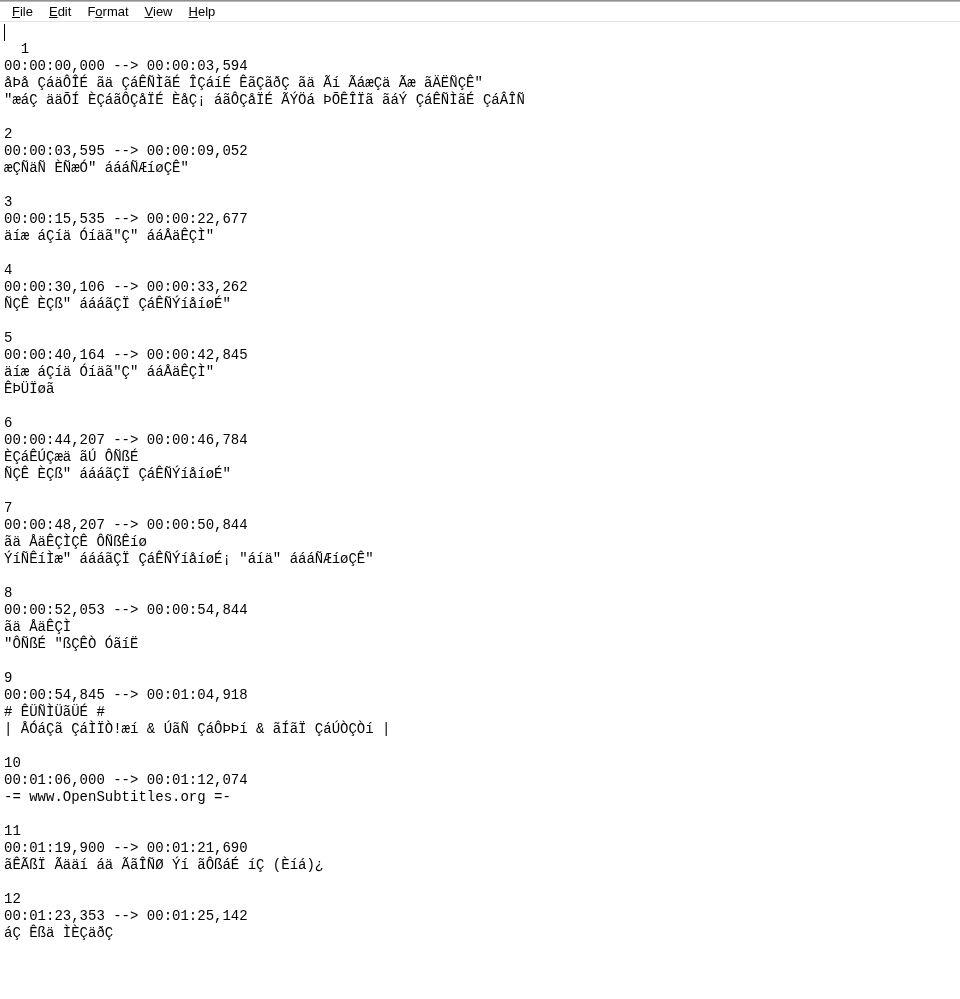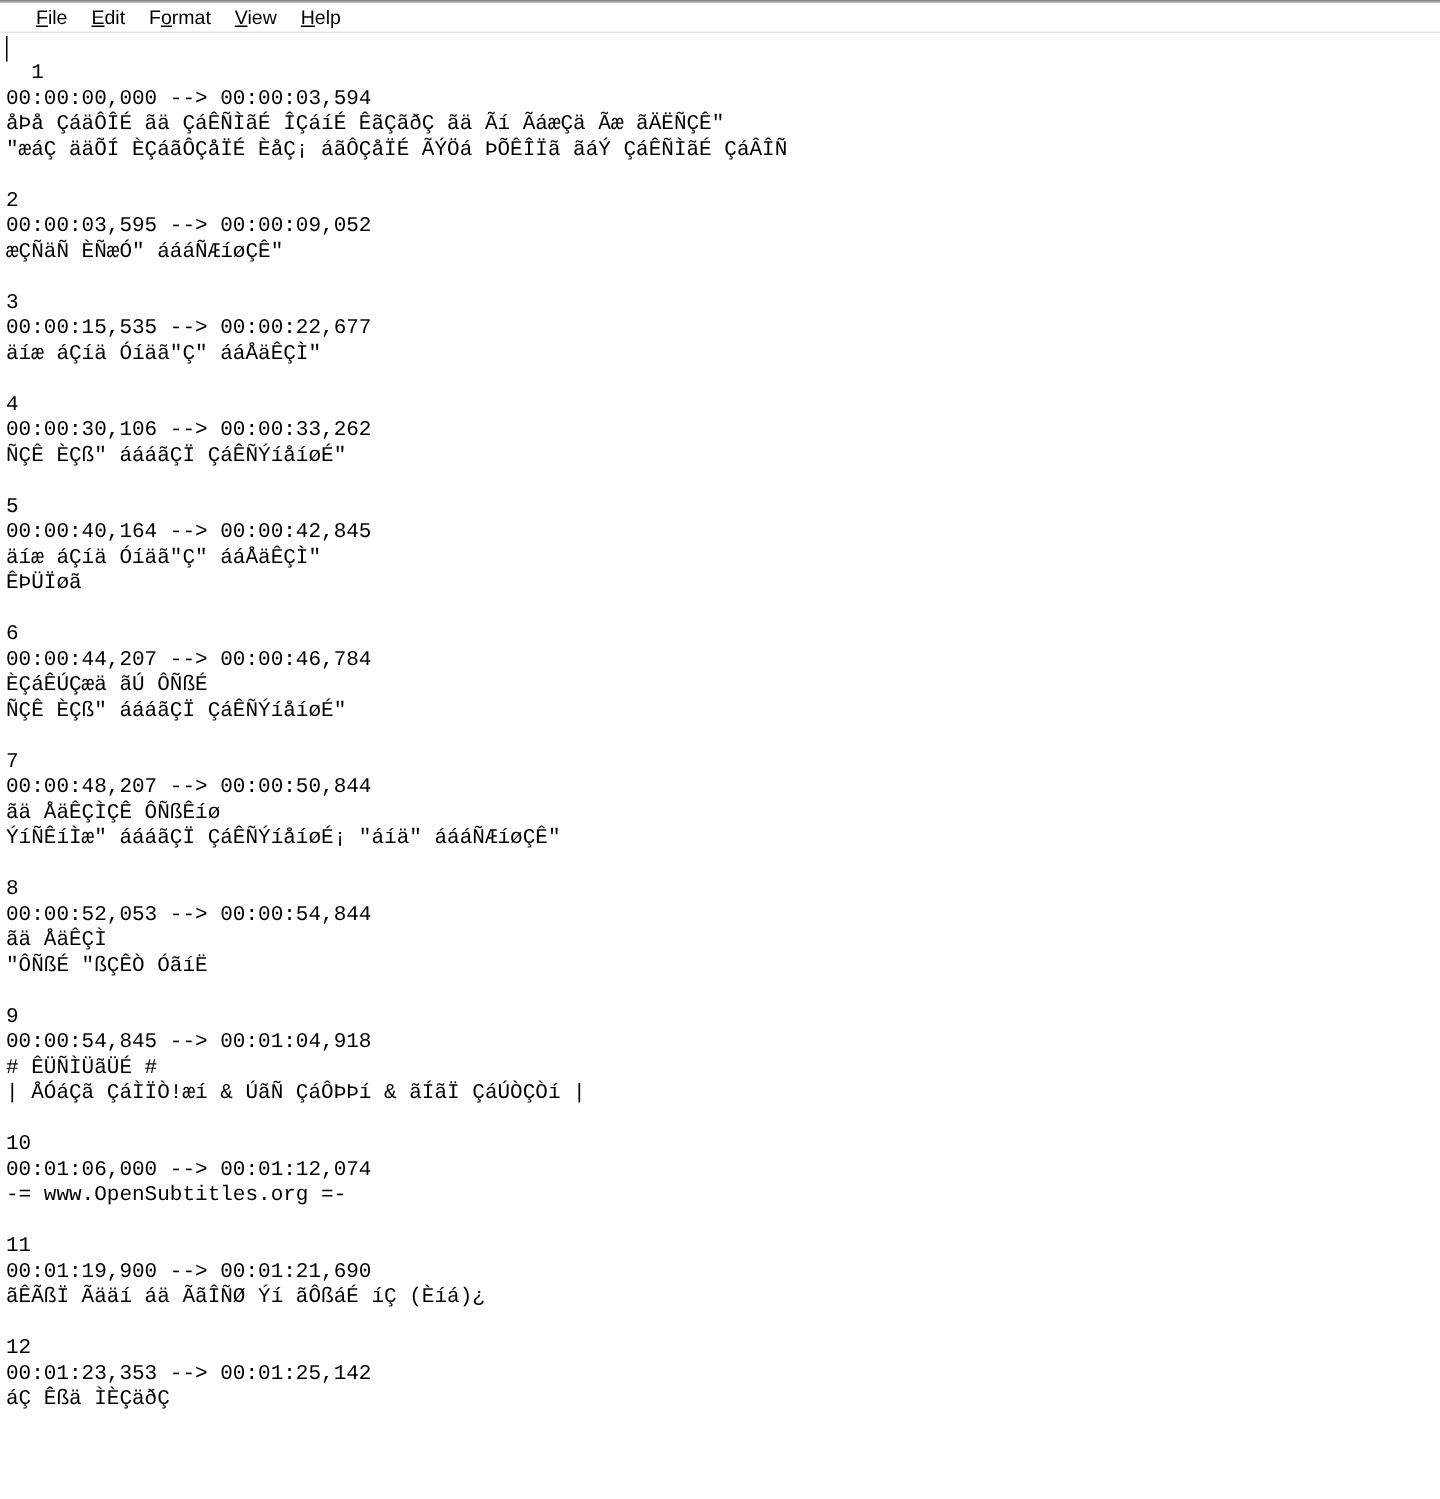--- a/index.html
+++ b/index.html
@@ -1,17 +1,17 @@
 <!DOCTYPE html>
 <html><head>
 <meta charset="utf-8">
 <style>
   html,body{margin:0;padding:0;width:960px;height:999px;font-family:"Segoe UI",Tahoma,Arial,sans-serif;font-size:13px;background:#fff;color:#000;overflow:hidden}
   .titlebar-border{height:2px;background:linear-gradient(to bottom,#7c7c7c,#cfcfcf);}
-  .menubar{height:19px;background:#fff;display:flex;align-items:center;padding:0 4px 0 16px;border-bottom:1px solid #e5e5e5}
+  .menubar{height:19px;background:#fff;display:flex;align-items:center;padding:0 4px 0 4px;border-bottom:1px solid #e5e5e5}
   .menu-item{padding:1px 8px 1px 8px;cursor:default;line-height:17px}
   .mn{display:inline-block}
   .mn .u{text-decoration:underline}
   .editor{position:relative;padding:2px 2px 0 4px;font-family:Consolas,"Lucida Console","Courier New",monospace;font-size:14px;line-height:17px;white-space:pre;height:calc(999px - 2px - 19px);overflow:hidden}
   .caret{position:absolute;left:4px;top:2px;width:1px;height:17px;background:#000;animation:blink 1s steps(1) infinite}
   @keyframes blink{50%{opacity:0}}
 </style>
 </head>
 <body>
 

